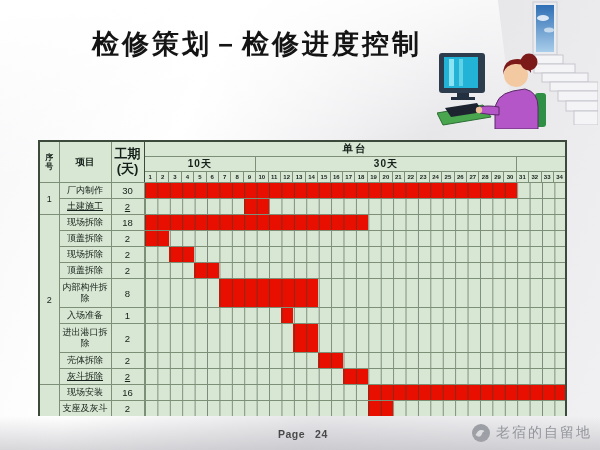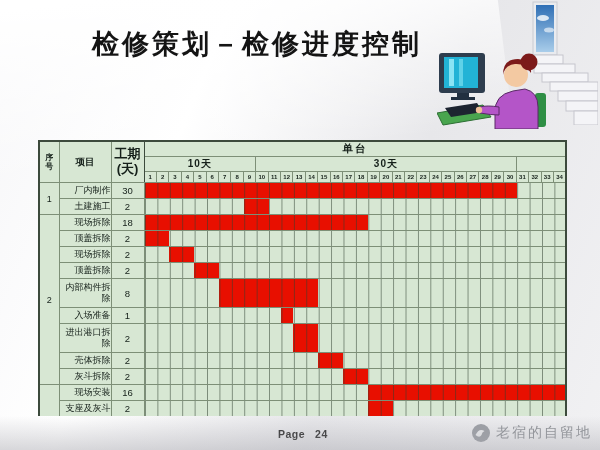--- a/index.html
+++ b/index.html
@@ -45,29 +45,29 @@
   }
   #gantt-table thead th{font-weight:700; text-align:center;}
   th.seq-h{font-size:8px; line-height:1.15; white-space:pre-line; font-weight:700;}
   th.dur-h{font-size:13px; line-height:1.15; white-space:pre-line;}
   th.task-h{font-size:9.5px;}
   th.unit-h{font-size:10.5px; letter-spacing:2px; border-left:1.5px solid #3c4a3c;}
   th.grp-h{font-size:10px; letter-spacing:1px;}
   th.grp-sep{border-right:1.5px solid #3c4a3c;}
   th.day-h{font-size:6px; text-align:center; border-bottom:1.5px solid #3c4a3c;}
   td.seq-c{font-size:9px; text-align:center; vertical-align:middle;}
-  td.task-c{font-size:9px; text-align:right; padding-left:3px; line-height:1.2;}
+  td.task-c{font-size:9px; text-align:center; padding-left:3px; line-height:1.2;}
   td.dur-c{font-size:9.5px; text-align:center; border-right:1.5px solid #3c4a3c;}
   td.gantt-c{position:relative;}
   td.gantt-c .bar{position:absolute; top:0; bottom:0;}
   td.gantt-c .lines{
     position:absolute; inset:0; pointer-events:none;
     background-image:linear-gradient(to right, rgba(48,64,48,.55) 1px, transparent 1px);
   }
-  tr.group-end td{border-bottom:1.5px solid #3c4a3c;}
+  tr.group-end td{border-bottom:1.5px solid #3c4a3c;text-decoration:underline;}
   
   #page-label{
     position:absolute; left:278px; top:428px; font-size:10.5px; font-weight:700;
     color:#2a2a2a; letter-spacing:.5px;
   }
   #page-label span{margin-right:10px;}
   #watermark{
     position:absolute; right:8px; top:423px; display:flex; align-items:center; gap:5px;
   }
   #watermark .wm-text{

